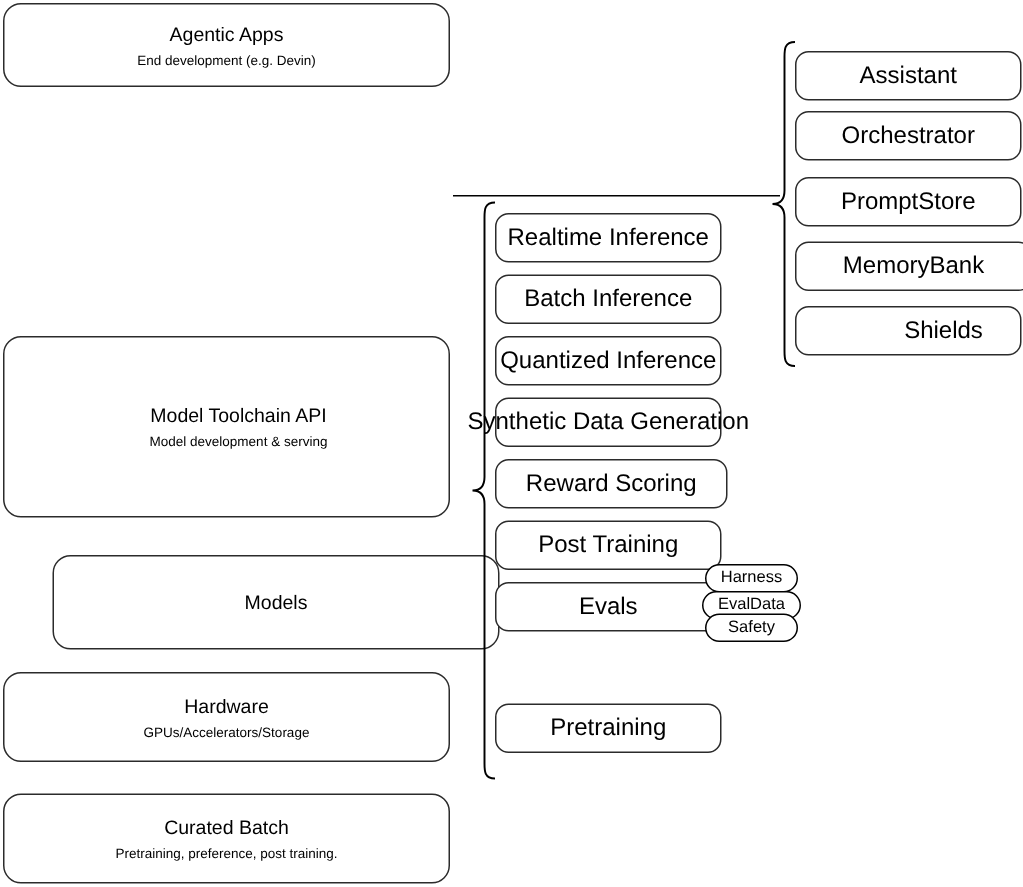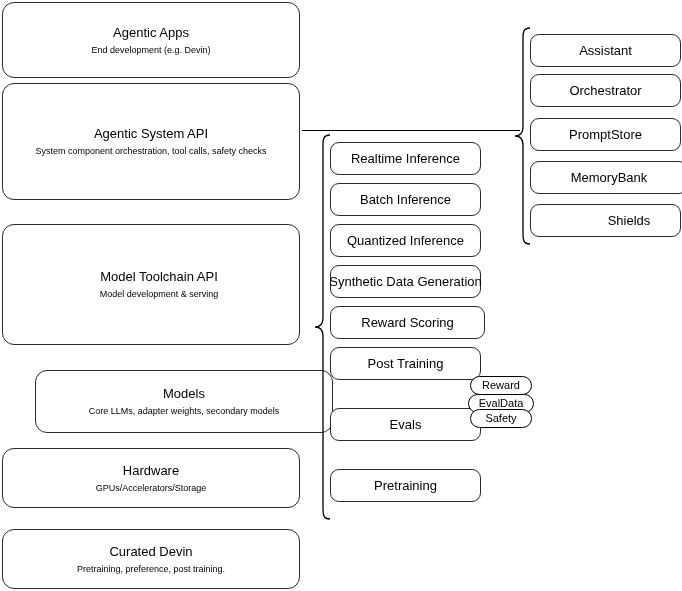--- a/index.html
+++ b/index.html
@@ -50,21 +50,21 @@
   
   .pill {
     position: absolute;
     box-sizing: border-box;
     border: 1px solid #2b2b2b;
     border-radius: 9px;
     background: #ffffff;
     display: flex;
     align-items: center;
     justify-content: center;
-    font-size: 13px;
+    font-size: 16px;
     line-height: 14px;
     color: #000;
     white-space: nowrap;
   }
 
   
   .tag {
     position: absolute;
     box-sizing: border-box;
     border: 1px solid #000000;
@@ -97,47 +97,42 @@
     fill: none;
     stroke: #000000;
     stroke-width: 1.3;
   }
 </style>
 </head>
 <body>
 
 <div id="canvas">
 
-  <div class="layer-box" style="left:2px; top:2px; width:298px; height:76px;">
+  <div class="layer-box" style="left:2px; top:2px; width:298px; height:56px;">
     <div class="layer-title">Agentic Apps</div>
     <div class="layer-sub">End development (e.g. Devin)</div>
   </div>
 
-  <div class="layer-box" style="left:2px; top:83px; width:298px; height:117px;">
-    <div class="layer-title">Agentic System API</div>
-    <div class="layer-sub">System component orchestration, tool calls, safety checks</div>
-  </div>
 
   <div class="layer-box" style="left:2px; top:224px; width:298px; height:121px;padding-left:24px;">
     <div class="layer-title">Model Toolchain API</div>
     <div class="layer-sub">Model development &amp; serving</div>
   </div>
 
   <div class="layer-box" style="left:2px; top:370px; width:298px; height:63px;margin-left:33px;">
     <div class="layer-title">Models</div>
-    <div class="layer-sub">Core LLMs, adapter weights, secondary models</div>
   </div>
 
   <div class="layer-box" style="left:2px; top:448px; width:298px; height:60px;">
     <div class="layer-title">Hardware</div>
     <div class="layer-sub">GPUs/Accelerators/Storage</div>
   </div>
 
   <div class="layer-box" style="left:2px; top:529px; width:298px; height:60px;">
-    <div class="layer-title">Curated Devin</div>
+    <div class="layer-title">Curated Batch</div>
     <div class="layer-sub">Pretraining, preference, post training.</div>
   </div>
 
   <div class="connector" style="left:302px; top:130px; width:218px;"></div>
 
   <svg class="brace" style="left:306px; top:134px;" width="26" height="386" viewBox="0 0 26 386">
     <path d="M24,1 C17,1 17,6 17,11 L17,184 C17,190 14,193 9,193 C14,193 17,196 17,202 L17,375 C17,380 17,385 24,385"></path>
   </svg>
 
   <svg class="brace" style="left:506px; top:27px;" width="26" height="218" viewBox="0 0 26 218">
@@ -155,29 +150,29 @@
   </div>
   <div class="pill" style="left:330px; top:265px; width:151px; height:33px;">
     <span>Synthetic Data Generation</span>
   </div>
   <div class="pill" style="left:330px; top:306px; width:155px; height:33px;">
     <span>Reward Scoring</span>
   </div>
   <div class="pill" style="left:330px; top:347px; width:151px; height:33px;">
     <span>Post Training</span>
   </div>
-  <div class="pill" style="left:330px; top:408px; width:151px; height:33px;">
+  <div class="pill" style="left:330px; top:388px; width:151px; height:33px;">
     <span>Evals</span>
   </div>
   <div class="pill" style="left:330px; top:469px; width:151px; height:33px;">
     <span>Pretraining</span>
   </div>
 
   <div class="tag" style="left:470px; top:376px; width:62px; height:19px;">
-    <span>Reward</span>
+    <span>Harness</span>
   </div>
   <div class="tag" style="left:468px; top:394px; width:66px; height:19px;">
     <span>EvalData</span>
   </div>
   <div class="tag" style="left:470px; top:409px; width:62px; height:19px;">
     <span>Safety</span>
   </div>
 
   <div class="pill" style="left:530px; top:34px; width:151px; height:33px;">
     <span>Assistant</span>

